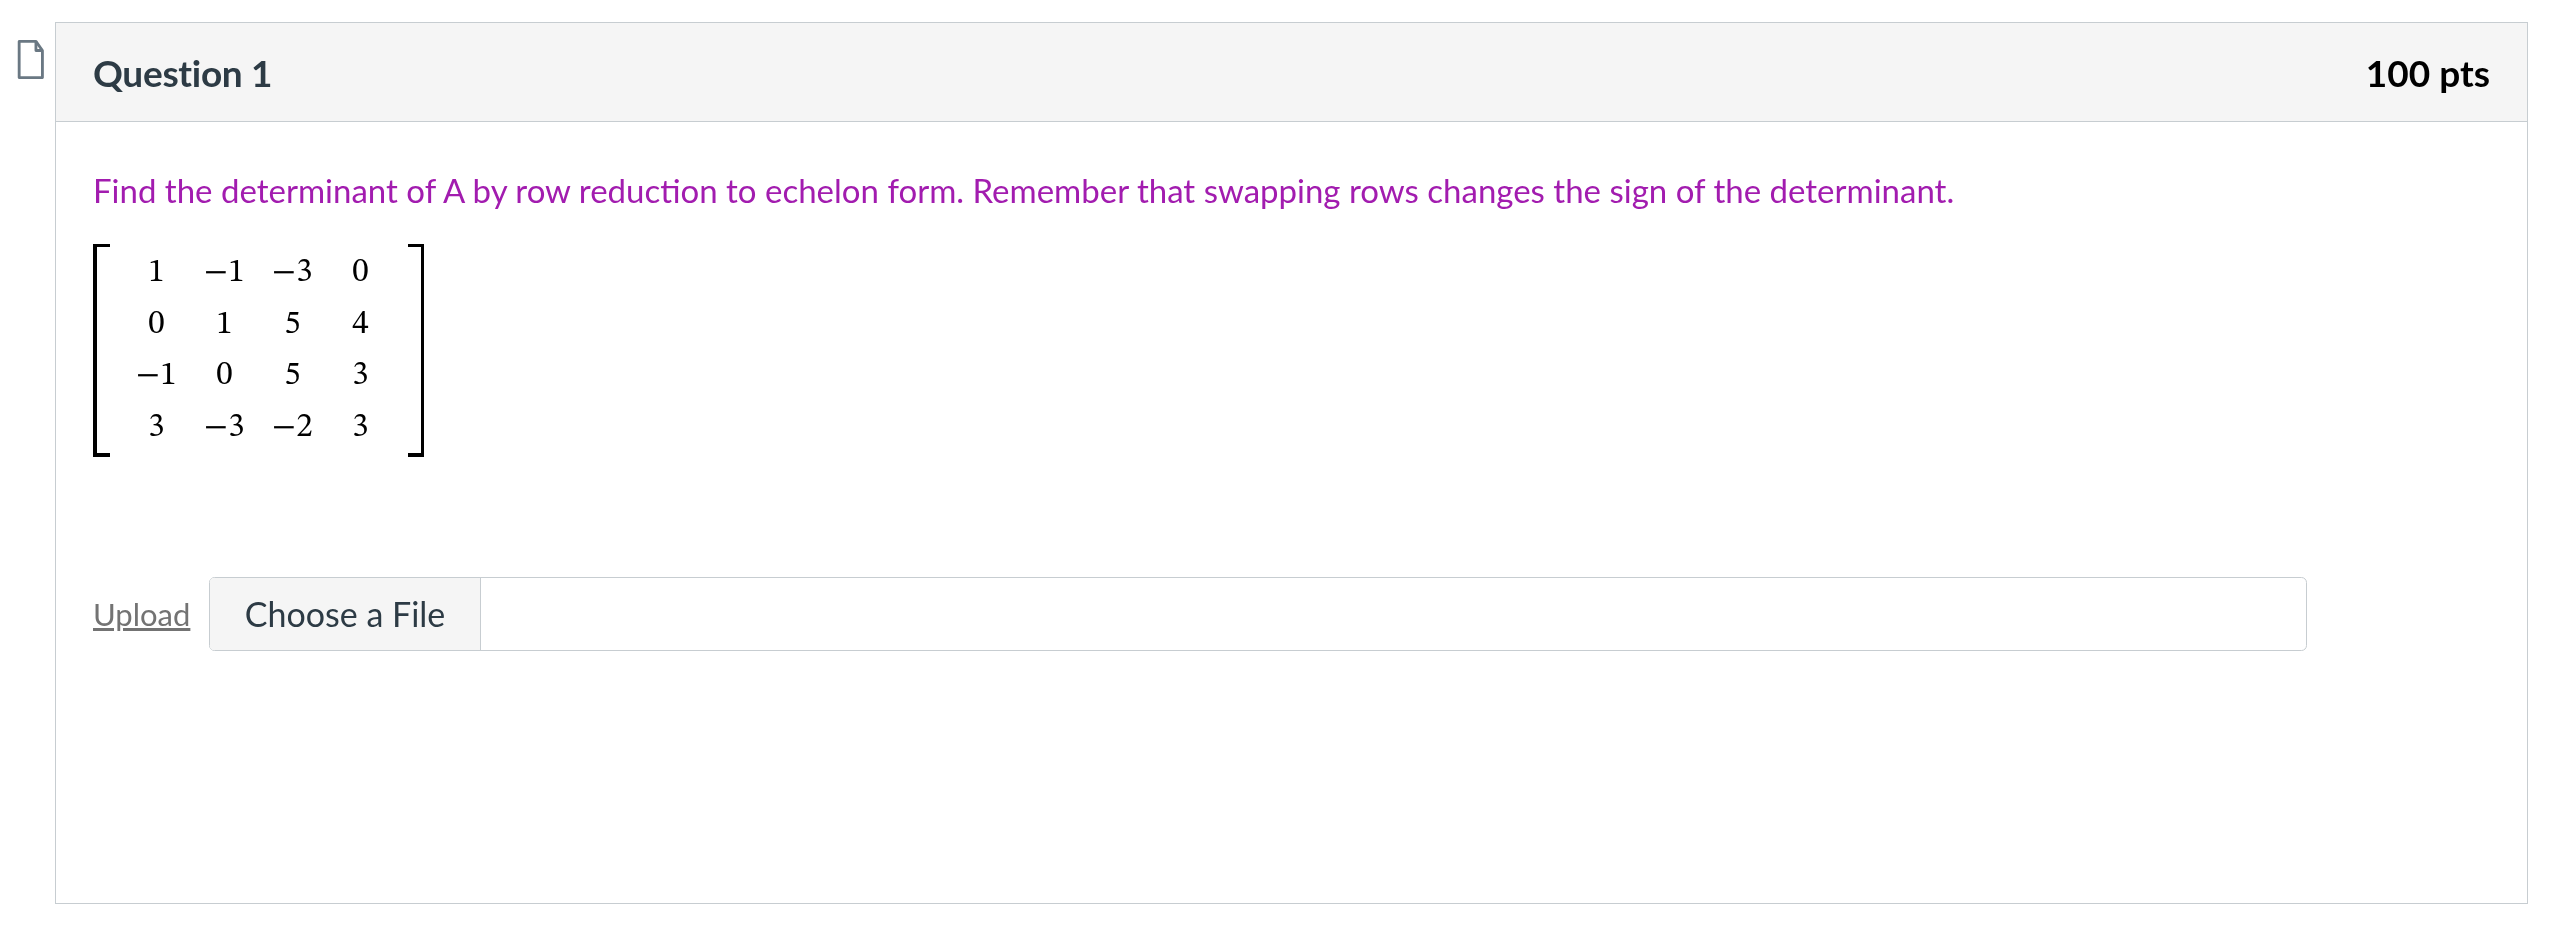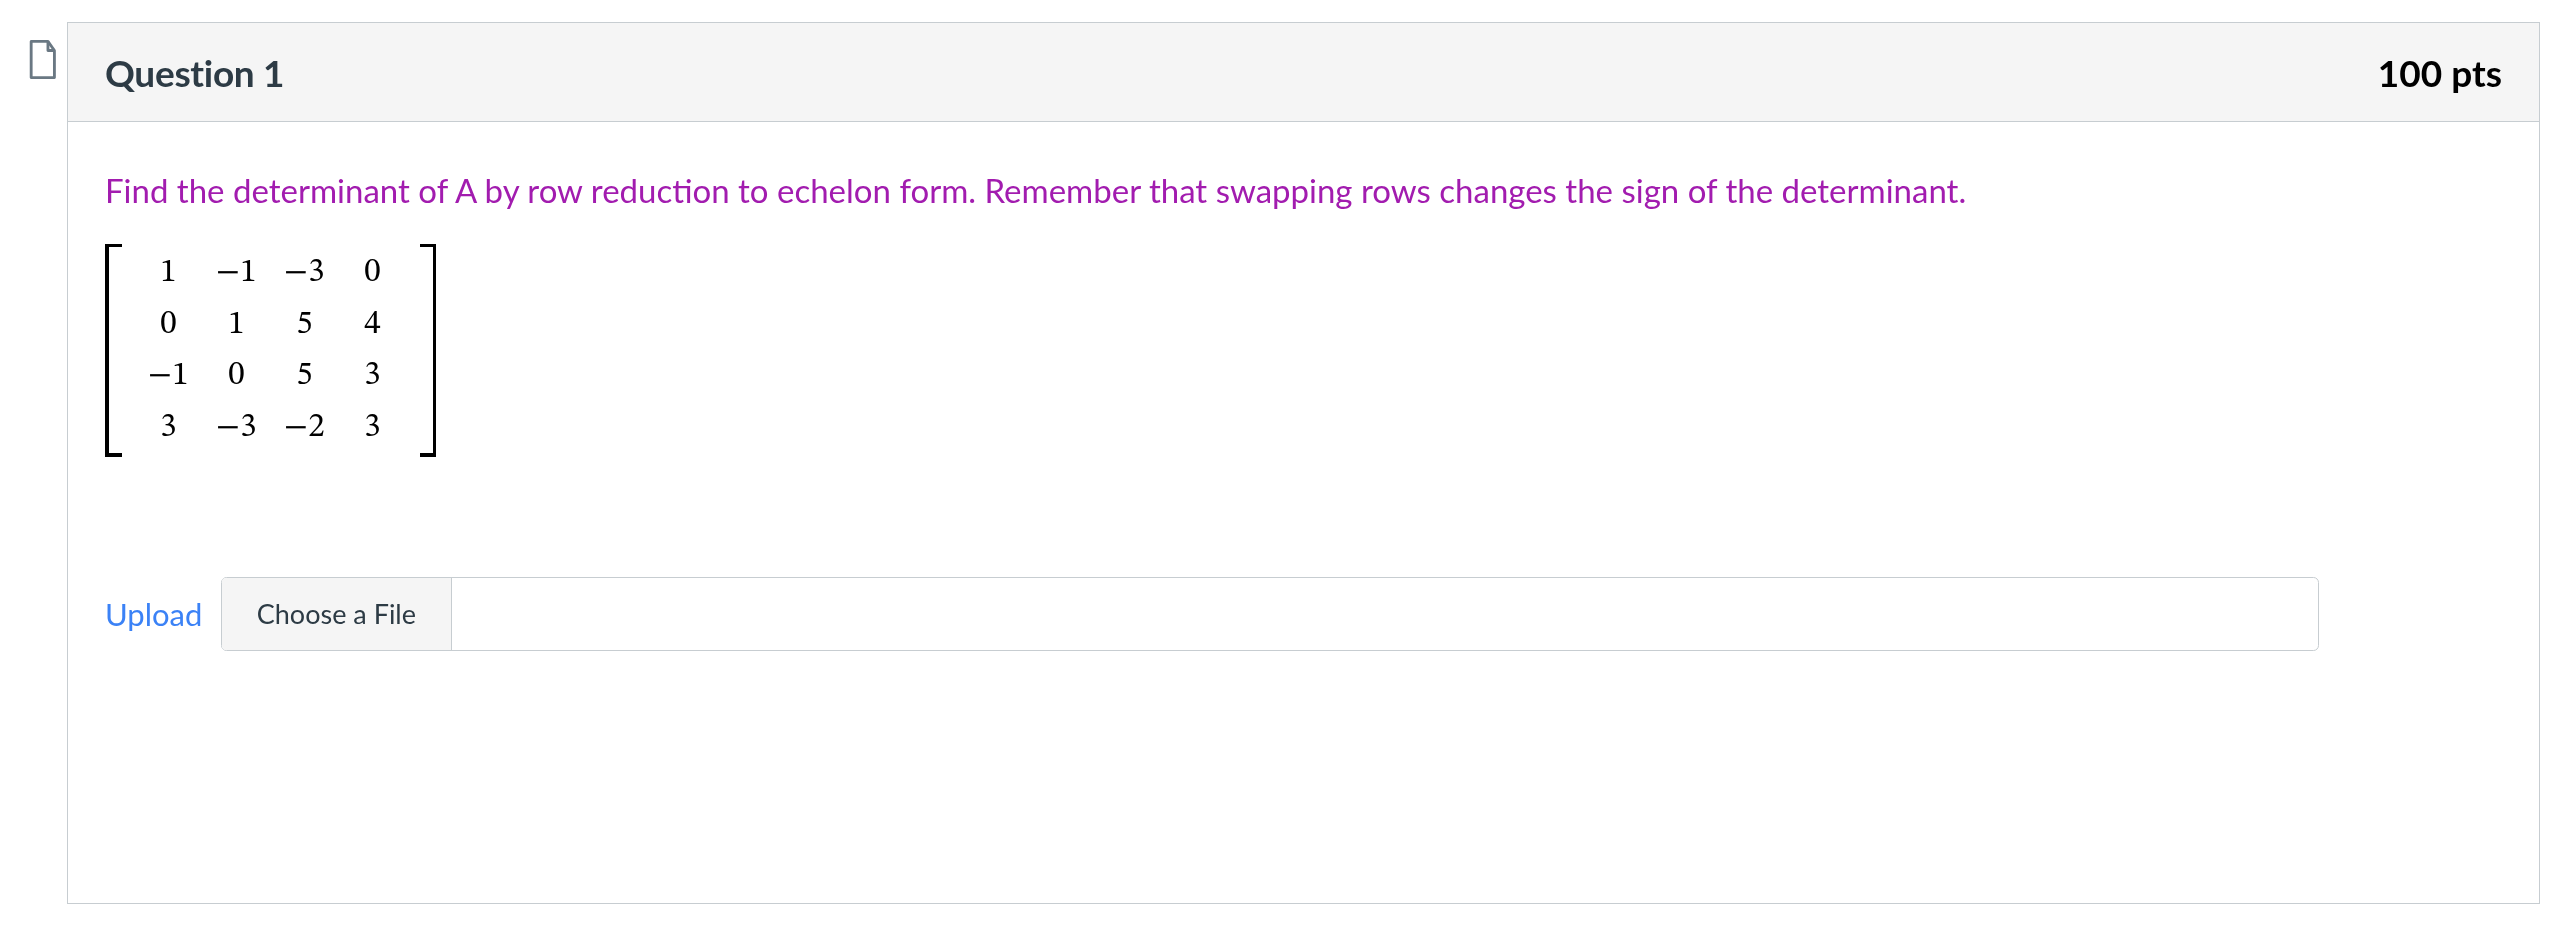--- a/index.html
+++ b/index.html
@@ -8,21 +8,20 @@
     background: #ffffff;
     font-family: "Lato", "Helvetica Neue", Helvetica, Arial, sans-serif;
     color: #2d3b45;
   }
 
   .page {
     position: relative;
     width: 2550px;
     height: 926px;
     box-sizing: border-box;
-    margin-left: 12px;
   }
 
   
   .flag-icon {
     position: absolute;
     top: 40px;
     left: 14px;
     width: 31px;
     height: 39px;
     color: #6a7883;
@@ -128,40 +127,41 @@
 
   
   .upload-row {
     display: flex;
     align-items: center;
     gap: 18.4px;
     margin-top: 74px;
   }
   .upload-label {
     font-size: 31px;
-    color: #3b82f6;
+    color: #737373;
+    text-decoration: underline;
   }
   .file-picker {
     flex: 1;
     max-width: 2098px;
     border: 1.8px solid #c7cdd1;
     border-radius: 5.5px;
     height: 74px;
     display: flex;
     align-items: center;
     background: #fff;
     box-sizing: border-box;
   }
   .choose-file {
     height: 100%;
     border: none;
     border-right: 1.8px solid #c7cdd1;
     background: #f5f5f5;
     padding: 0 35px;
-    font-size: 27px;
+    font-size: 34px;
     color: #2d3b45;
     font-family: inherit;
     cursor: pointer;
     border-radius: 3.7px 0 0 3.7px;
   }
   .filename-slot {
     flex: 1;
     height: 100%;
     padding: 0 22px;
     display: flex;

